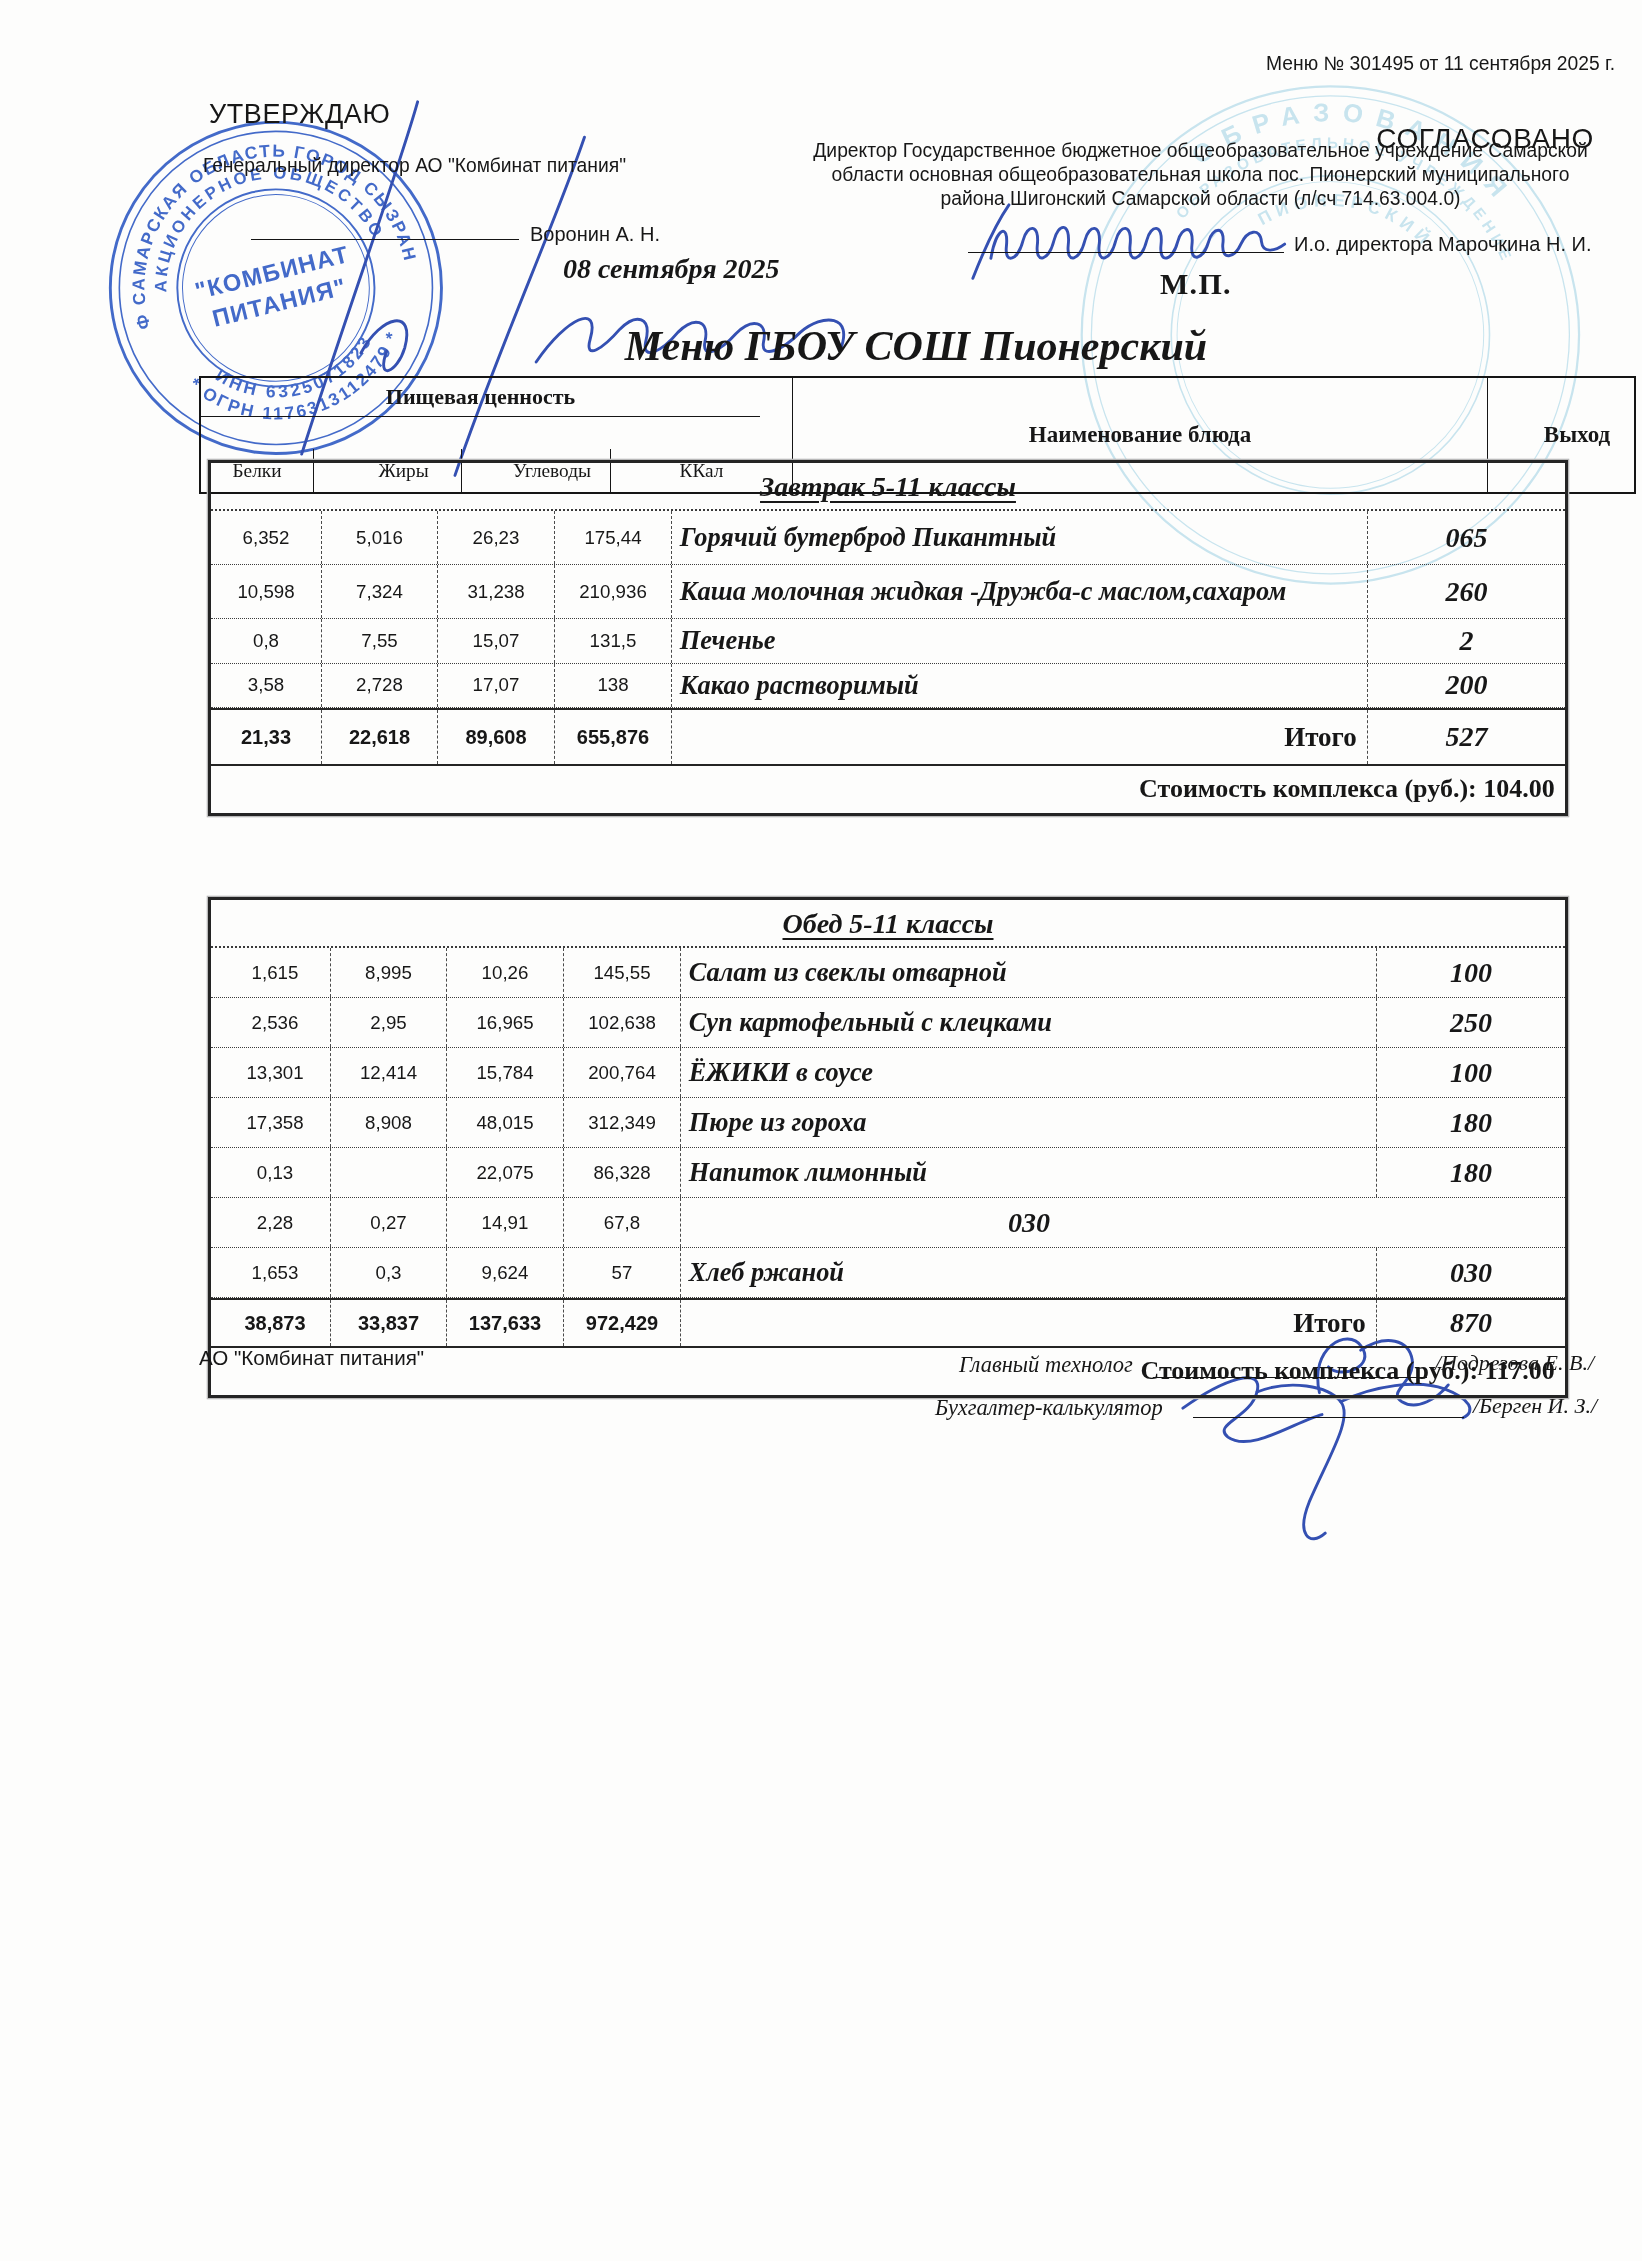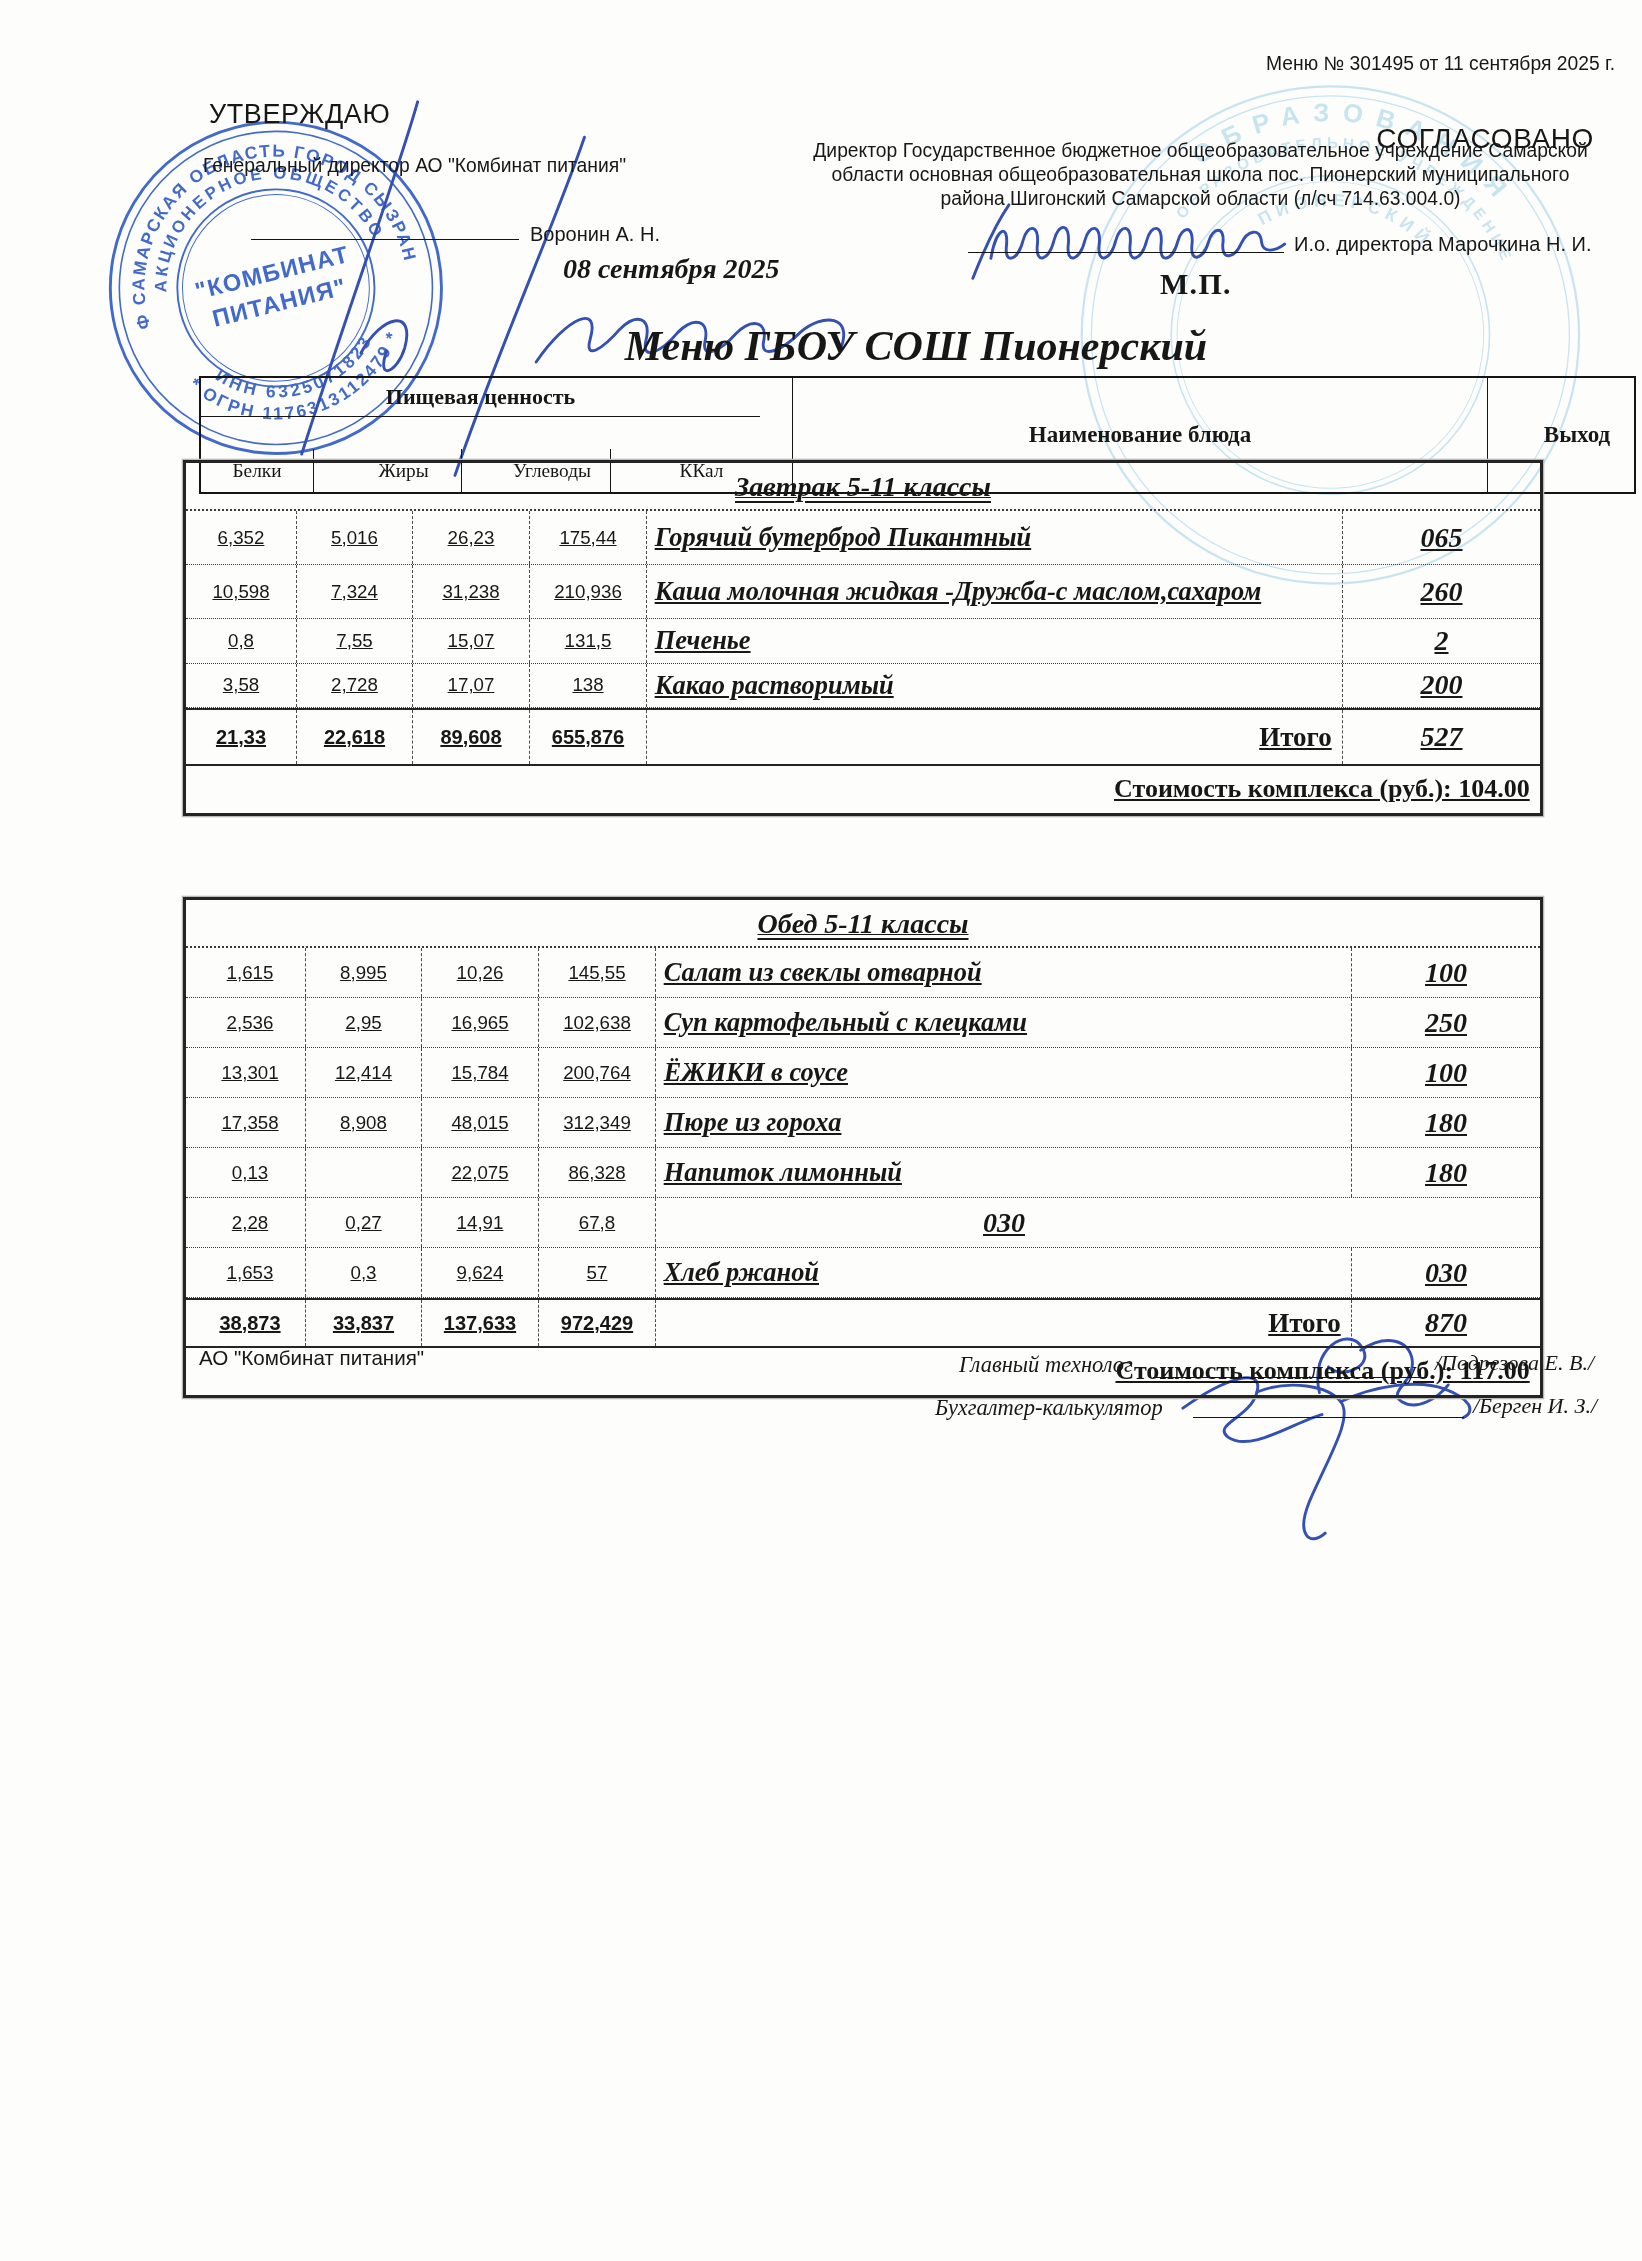--- a/index.html
+++ b/index.html
@@ -49,25 +49,24 @@
     font-weight:bold;font-size:22px;}
   .hdr-sub{display:flex;align-items:center;justify-content:center;font-size:19.3px;border-right:1.9px solid #151515;}
   .hdr-sub.last{border-right:none;}
   .hdr-cell-b{grid-area:b}.hdr-cell-f{grid-area:f}.hdr-cell-c{grid-area:c}.hdr-cell-k{grid-area:k}
   .hdr-dish{grid-area:dish;border-left:1.9px solid #151515;border-right:1.9px solid #151515;
     display:flex;align-items:center;justify-content:center;font-weight:bold;font-size:23px;}
   .hdr-out{grid-area:out;display:flex;align-items:center;justify-content:center;font-weight:bold;font-size:23px;}
 
   
   .menu-table{
-    left:183px;width:1360px;
+    left:208px;width:1360px;
     border:3.9px solid #242424;
     box-shadow:0 0 0 1.3px #b9b9b9;
     background:transparent;
-    text-decoration:underline;
   }
   .bf-table{top:460px;}
   .ln-table{top:897px;}
   .section-title-row{
     text-align:center;padding:8.4px 0 5.8px 0;border-bottom:2.6px dotted #3a3a3a;
   }
   .section-title{
     font-family:"Liberation Serif",serif;font-size:28px;font-weight:bold;font-style:italic;
     text-decoration:underline;text-underline-offset:4.5px;text-decoration-thickness:1.9px;
   }

